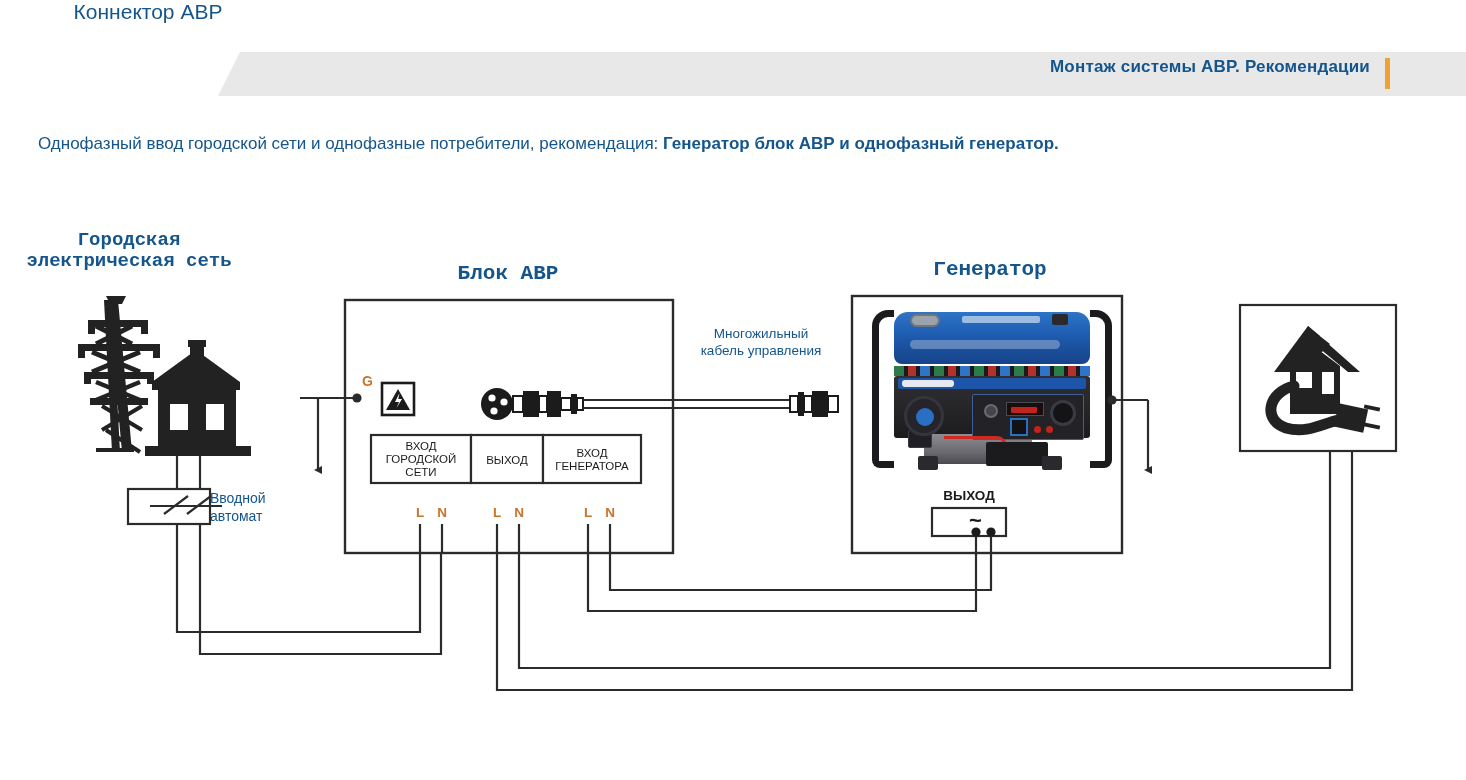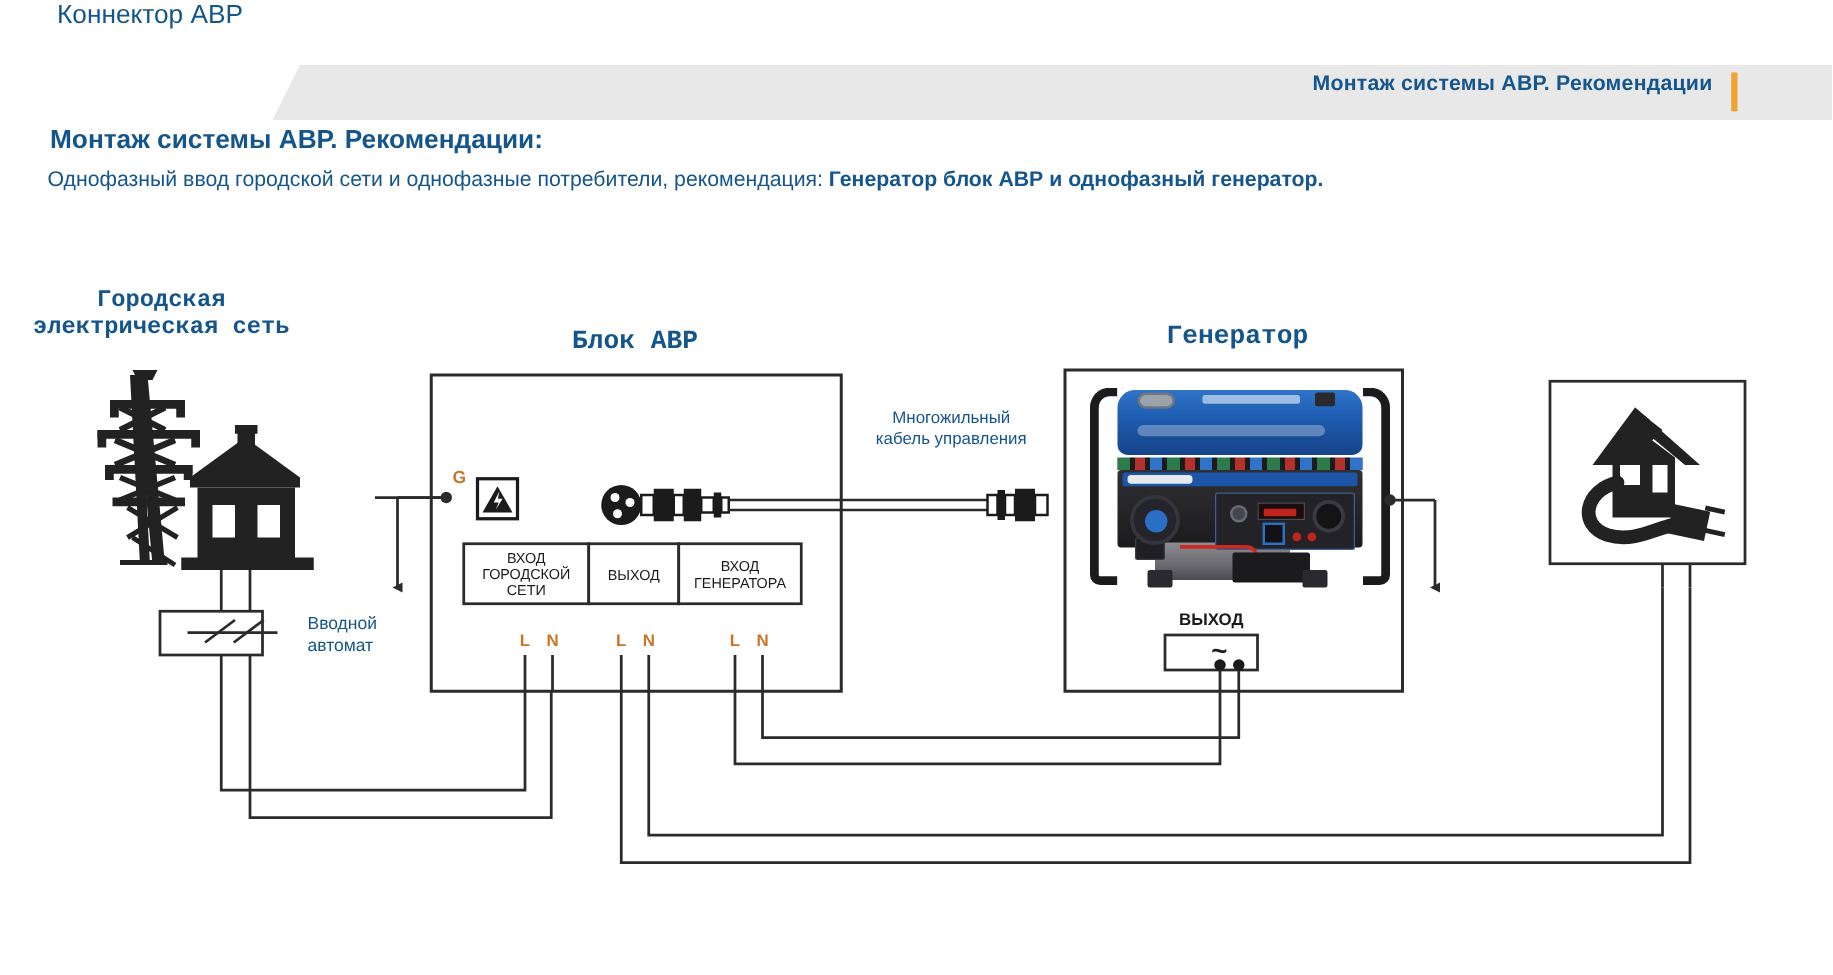--- a/index.html
+++ b/index.html
@@ -41,25 +41,25 @@
   .lead b{font-weight:bold;}
 
   
   .cap{position:absolute;font-weight:bold;color:#14558c;text-align:center;font-family:Liberation Mono, monospace;}
   .cap-grid{left:14px;top:230px;width:230px;font-size:19px;line-height:1.12;}
   .cap-abp{left:398px;top:262px;width:220px;font-size:21px;}
   .cap-gen{left:880px;top:258px;width:220px;font-size:21px;}
   .cap-cons{left:1218px;top:258px;width:220px;font-size:21px;}
 
   .lbl{position:absolute;color:#14558c;text-align:center;font-size:14px;line-height:1.25;}
-  .lbl-breaker{left:210px;top:490px;width:96px;text-align:left;margin-left:36px;}
+  .lbl-breaker{left:210px;top:490px;width:96px;text-align:left;}
   .lbl-cable{left:676px;top:326px;width:130px;font-size:13.5px;padding-left:20px;}
   .lbl-connector{
     left:428px;top:352px;width:240px;text-align:center;
-    font-size:21px;font-weight:normal;color:#14558c;
+    font-size:21px;font-weight:normal;color:#14558c;padding-left:28px;
   }
 
   
   svg.diagram{position:absolute;left:0;top:0;width:1466px;height:780px;}
 
   
   .gen-photo{
     position:absolute;left:866px;top:306px;width:252px;height:168px;
     overflow:hidden;background:#ffffff;
   }
@@ -170,21 +170,20 @@
 </style>
 </head>
 <body>
 
 <div class="page">
 
   <div class="banner"></div>
   <div class="banner-title">Монтаж системы АВР. Рекомендации</div>
   <div class="banner-accent"></div>
 
-  <div class="h1">Монтаж системы АВР. Рекомендации:</div>
 
   <div class="lead">
     <span>Однофазный ввод городской сети и однофазные потребители, рекомендация: </span><b>Генератор блок АВР и однофазный генератор.</b>
   </div>
 
   <div class="cap cap-grid">Городская электрическая сеть</div>
   <div class="cap cap-abp">Блок АВР</div>
   <div class="cap cap-gen">Генератор</div>
 
   <div class="lbl lbl-breaker">Вводной автомат</div>

